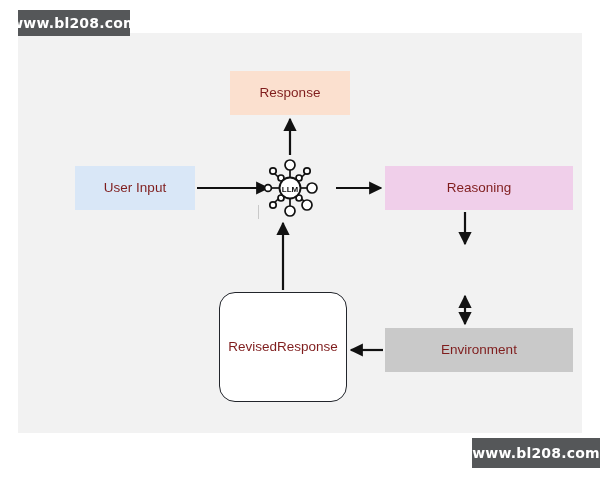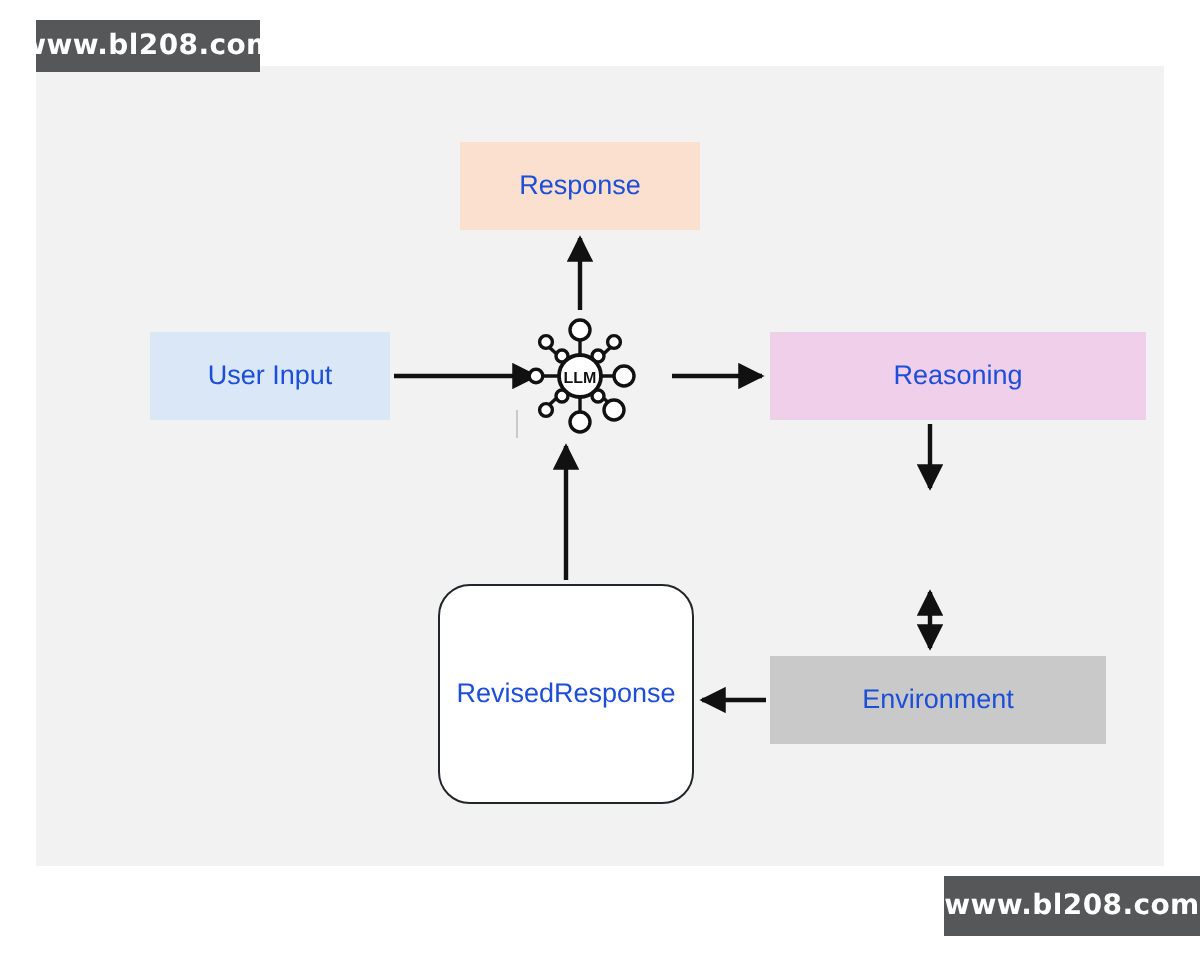--- a/index.html
+++ b/index.html
@@ -33,21 +33,21 @@
     height: 400px;
   }
 
   
   .node {
     position: absolute;
     display: flex;
     align-items: center;
     justify-content: center;
     text-align: center;
-    color: #1d4ed8;
+    color: #7f1d1d;
     font-size: 13.5px;
     font-family: "Liberation Sans", sans-serif;
     line-height: 1.25;
     box-sizing: border-box;
   }
 
   #node-response {
     left: 212px;
     top: 38px;
     width: 120px;
@@ -71,21 +71,21 @@
   #node-tools {
     left: 367px;
     top: 215px;
     width: 160px;
     height: 44px;
     background: #d8f0cc;
   }
   #node-environment {
     left: 367px;
     top: 295px;
-    width: 168px;
+    width: 188px;
     height: 44px;
     background: #c9c9c9;
   }
   #node-revised-response {
     left: 201px;
     top: 259px;
     width: 128px;
     height: 110px;
     background: #ffffff;
     border: 1.6px solid #22252b;

